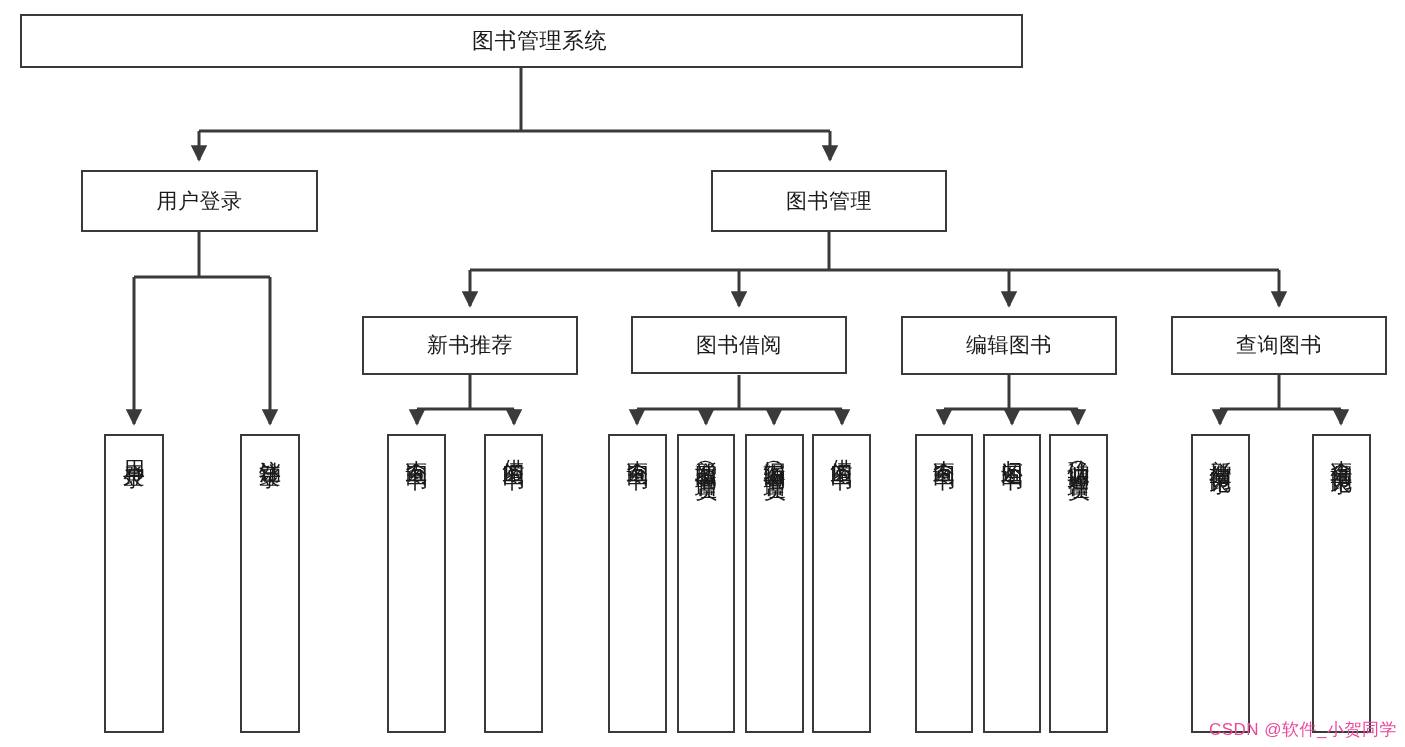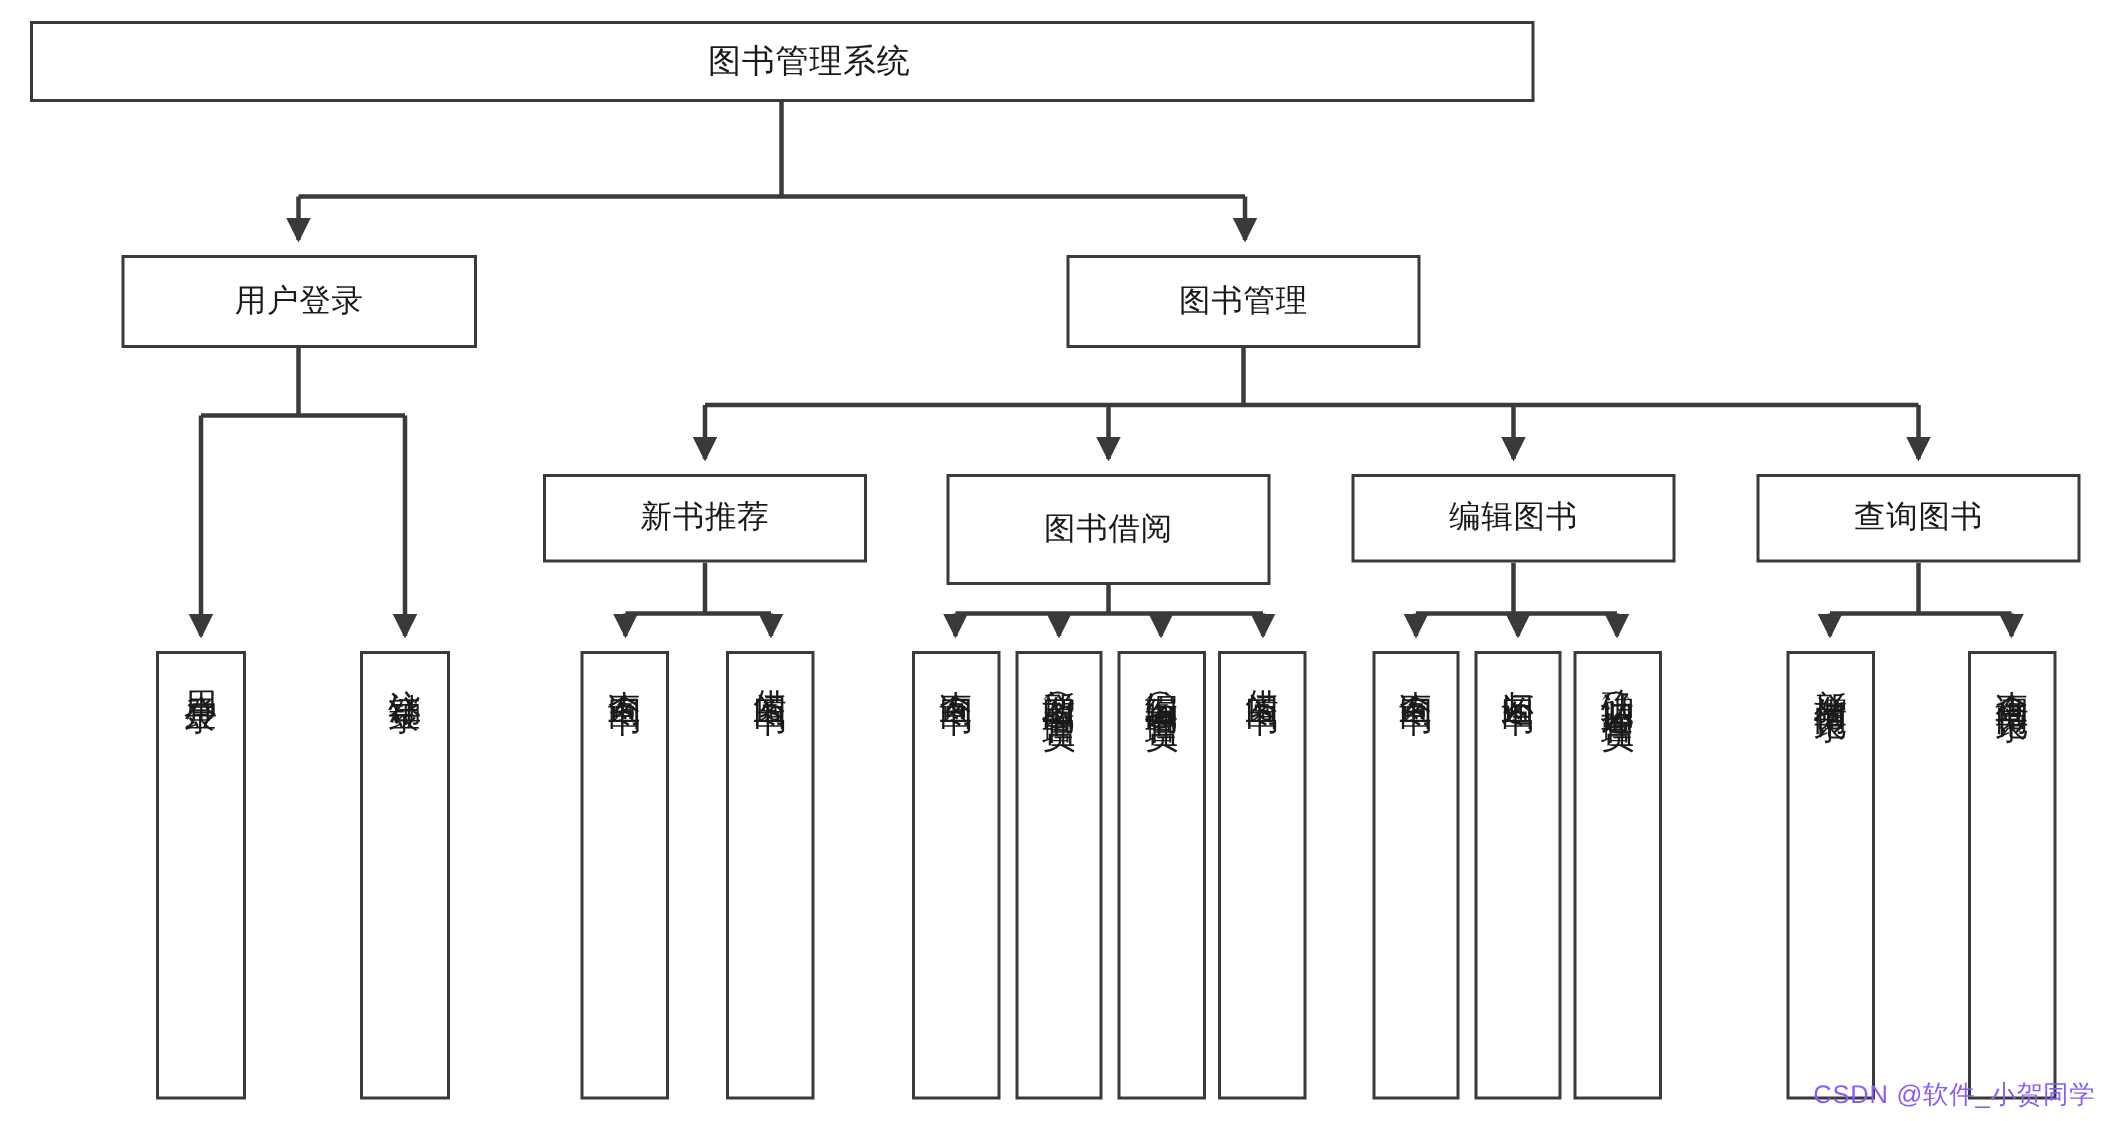--- a/index.html
+++ b/index.html
@@ -55,21 +55,21 @@
     font-size: 22px;
     letter-spacing: 3px;
     white-space: nowrap;
   }
   .node.root .label { font-size: 22px; margin-left: 36px; }
   .watermark {
     position: absolute;
     right: 8px;
     bottom: 6px;
     font-size: 17px;
-    color: #8b5cf6;
+    color: #ec4899;
     white-space: nowrap;
     letter-spacing: 0.5px;
   }
 </style>
 </head>
 <body>
 
 <div id="canvas">
 
   <svg id="wires" viewBox="0 0 1405 747" width="1405" height="747">
@@ -129,21 +129,21 @@
   <div class="node horiz" style="left:81px; top:170px; width:237px; height:62px;">
     <span class="label">用户登录</span>
   </div>
   <div class="node horiz" style="left:362px; top:316px; width:216px; height:59px;">
     <span class="label">新书推荐</span>
   </div>
 
   <div class="node horiz" style="left:711px; top:170px; width:236px; height:62px;">
     <span class="label">图书管理</span>
   </div>
-  <div class="node horiz" style="left:631px; top:316px; width:216px; height:74px;">
+  <div class="node horiz" style="left:631px; top:316px; width:216px; height:58px;">
     <span class="label">图书借阅</span>
   </div>
   <div class="node horiz" style="left:901px; top:316px; width:216px; height:59px;">
     <span class="label">编辑图书</span>
   </div>
   <div class="node horiz" style="left:1171px; top:316px; width:216px; height:59px;">
     <span class="label">查询图书</span>
   </div>
 
   <div class="node vert" style="left:104px; top:434px; width:60px; height:299px;">

